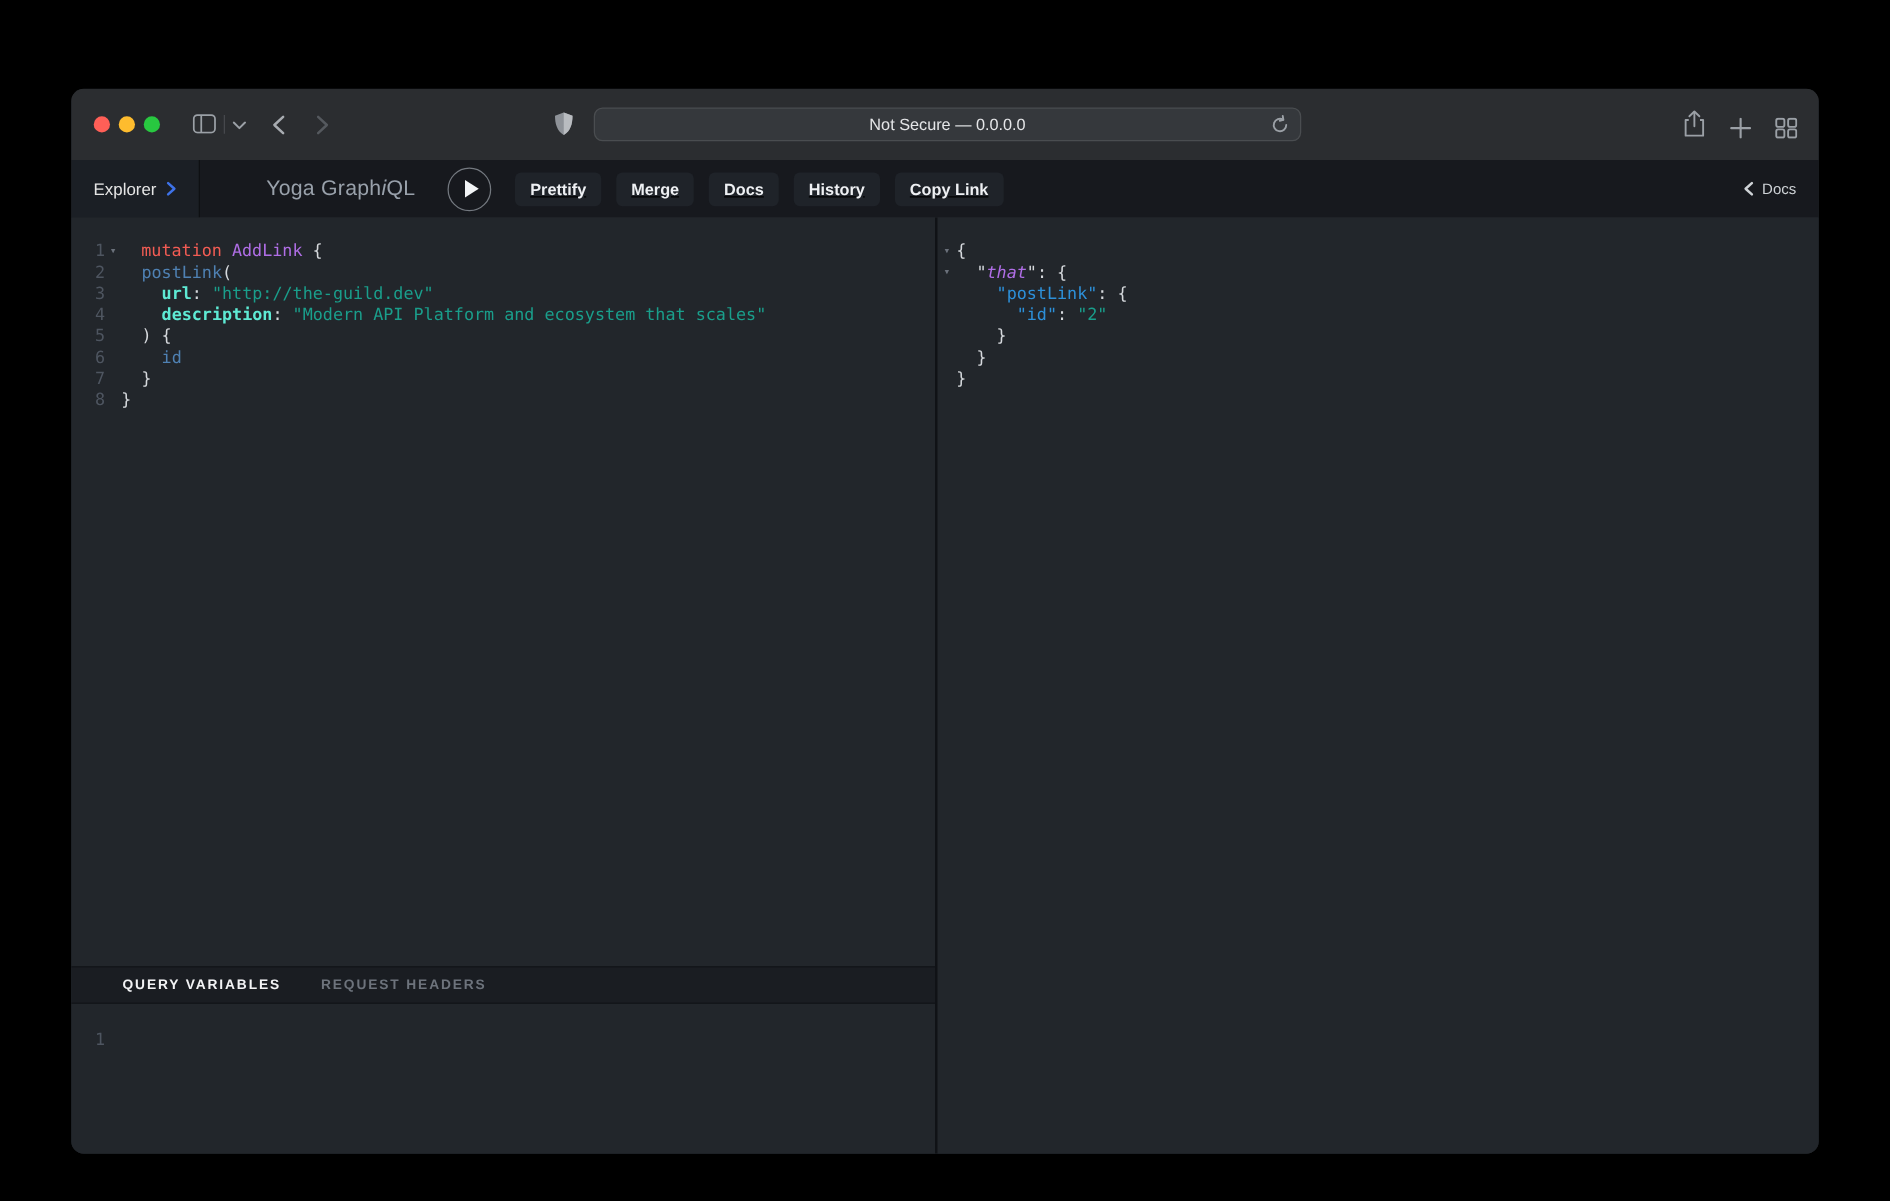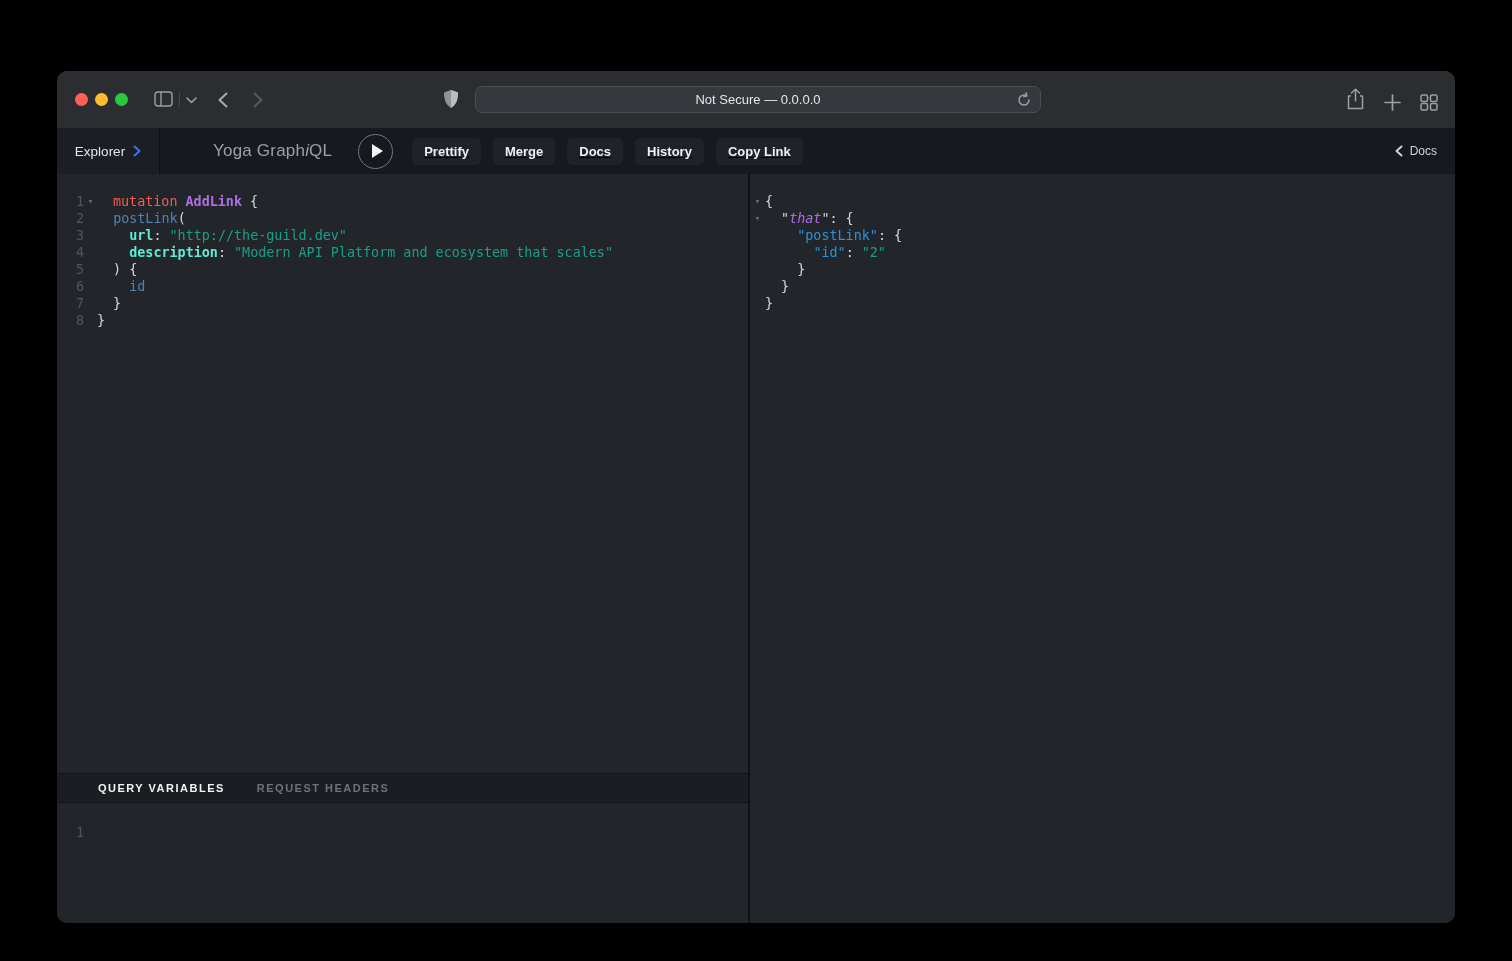--- a/index.html
+++ b/index.html
@@ -53,21 +53,21 @@
   .vars  { height:120px; flex:none; padding-top:21px; }
 
   .line { display:flex; height:17px; line-height:17px;
           font-family:"DejaVu Sans Mono", monospace; font-size:13.4px; }
   .ln   { width:27px; flex:none; text-align:right; color:#4e5560; }
   .fold { width:13px; flex:none; text-align:center; color:#6a707a; font-size:9px; }
   .right-pane .fold { width:15px; text-align:center; }
   .code { white-space:pre; flex:none; }
 
   .tok-k { color:#f25c54;padding-left:16px; }
-  .tok-d { color:#b06ee6;font-weight:bold; }
+  .tok-d { color:#b06ee6; }
   .tok-ds{ color:#b06ee6; font-style:italic; }
   .tok-f { color:#4f81b3; }
   .tok-a { color:#5eead4; font-weight:bold; }
   .tok-s { color:#1a9e8b; }
   .tok-p { color:#d6d9dd; }
   .tok-j { color:#2d90d9; }
 
   
   .tabbar { height:30px; flex:none; background:#1a1d22; border-top:1px solid #121419;
             border-bottom:1px solid #121419; display:flex; align-items:center;

